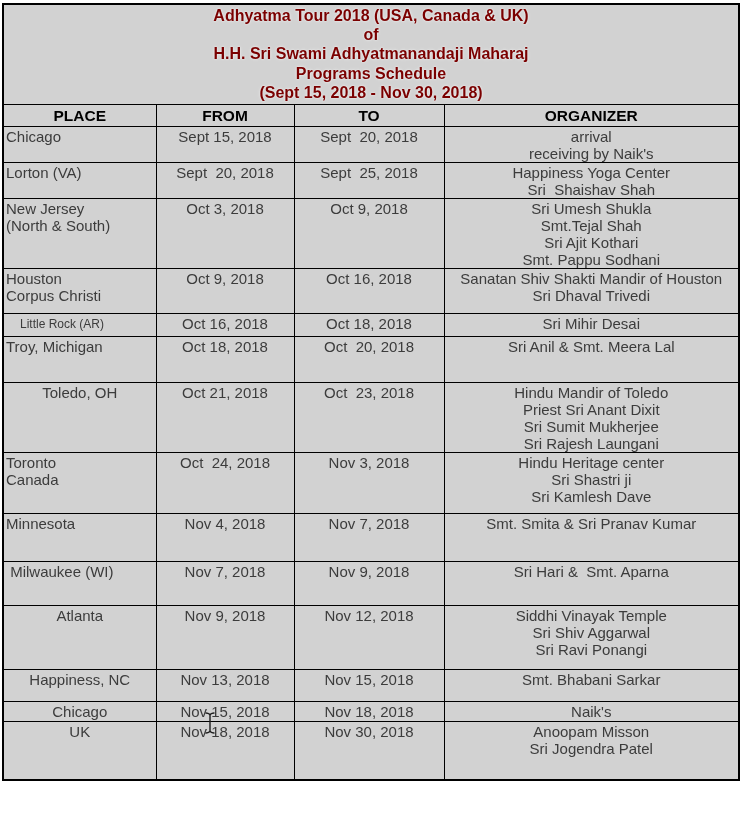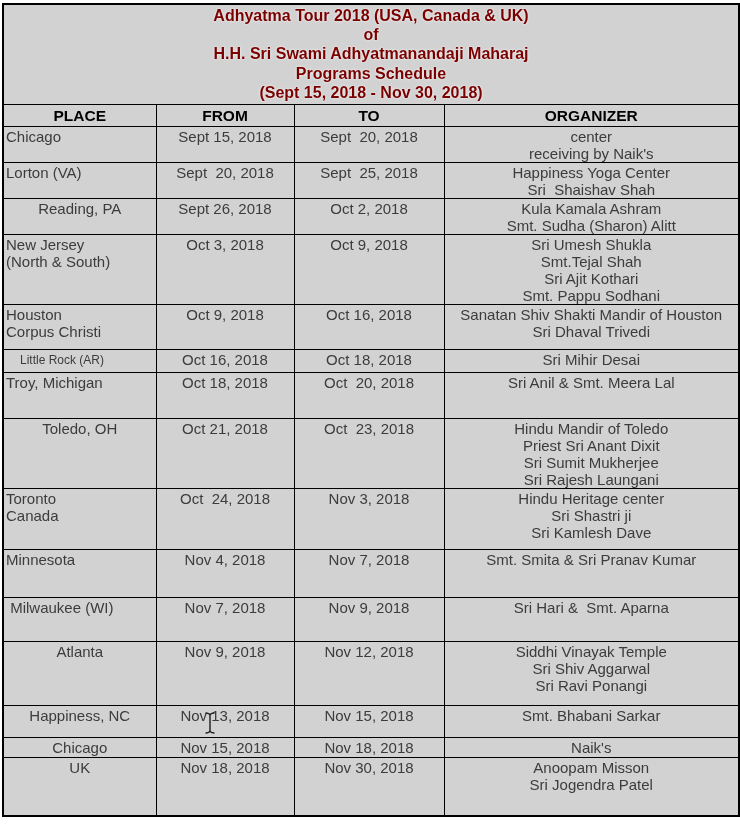--- a/index.html
+++ b/index.html
@@ -104,36 +104,29 @@
         <th>FROM</th>
         <th>TO</th>
         <th>ORGANIZER</th>
       </tr>
     </thead>
     <tbody id="schedule-body">
         <tr style="height: 35px;">
       <td class="place left">Chicago</td>
       <td class="date">Sept 15, 2018</td>
       <td class="date">Sept  20, 2018</td>
-      <td class="org">center
+      <td class="org">arrival
 receiving by Naik's</td>
     </tr>
         <tr style="height: 36px;">
       <td class="place left">Lorton (VA)</td>
       <td class="date">Sept  20, 2018</td>
       <td class="date">Sept  25, 2018</td>
       <td class="org">Happiness Yoga Center
 Sri  Shaishav Shah</td>
-    </tr>
-        <tr style="height: 36px;">
-      <td class="place center">Reading, PA</td>
-      <td class="date">Sept 26, 2018</td>
-      <td class="date">Oct 2, 2018</td>
-      <td class="org">Kula Kamala Ashram
-Smt. Sudha (Sharon) Alitt</td>
     </tr>
         <tr style="height: 66px;">
       <td class="place left">New Jersey
 (North &amp; South)</td>
       <td class="date">Oct 3, 2018</td>
       <td class="date">Oct 9, 2018</td>
       <td class="org">Sri Umesh Shukla
 Smt.Tejal Shah
 Sri Ajit Kothari
 Smt. Pappu Sodhani</td>

